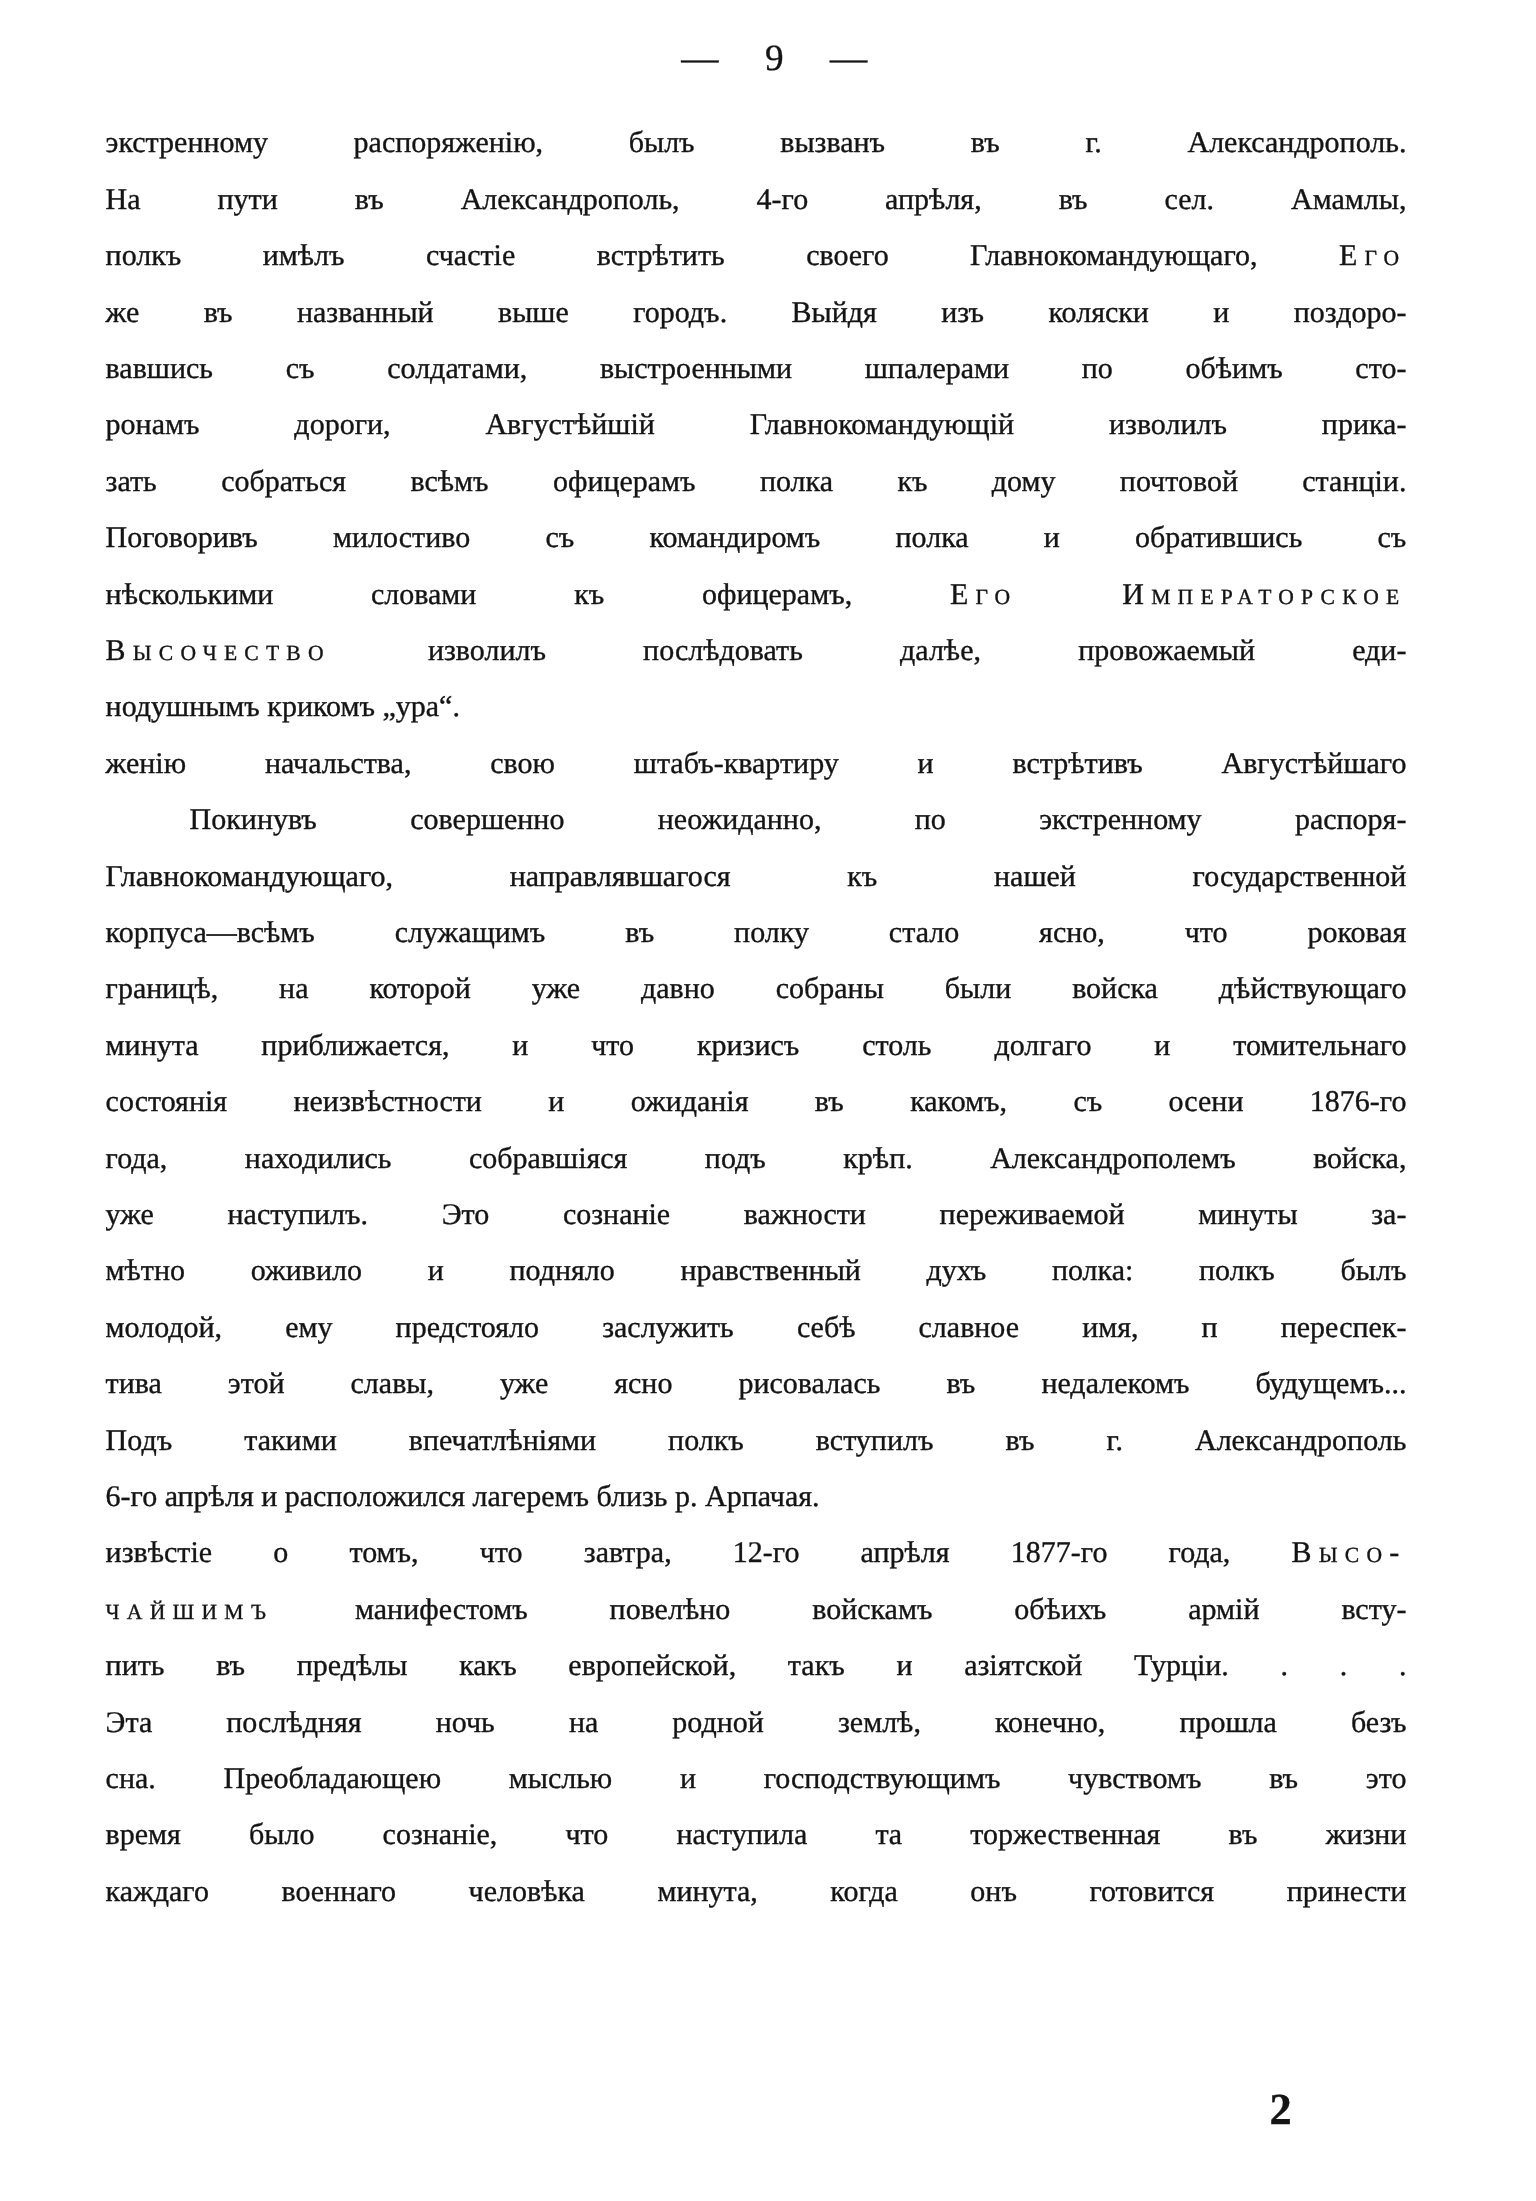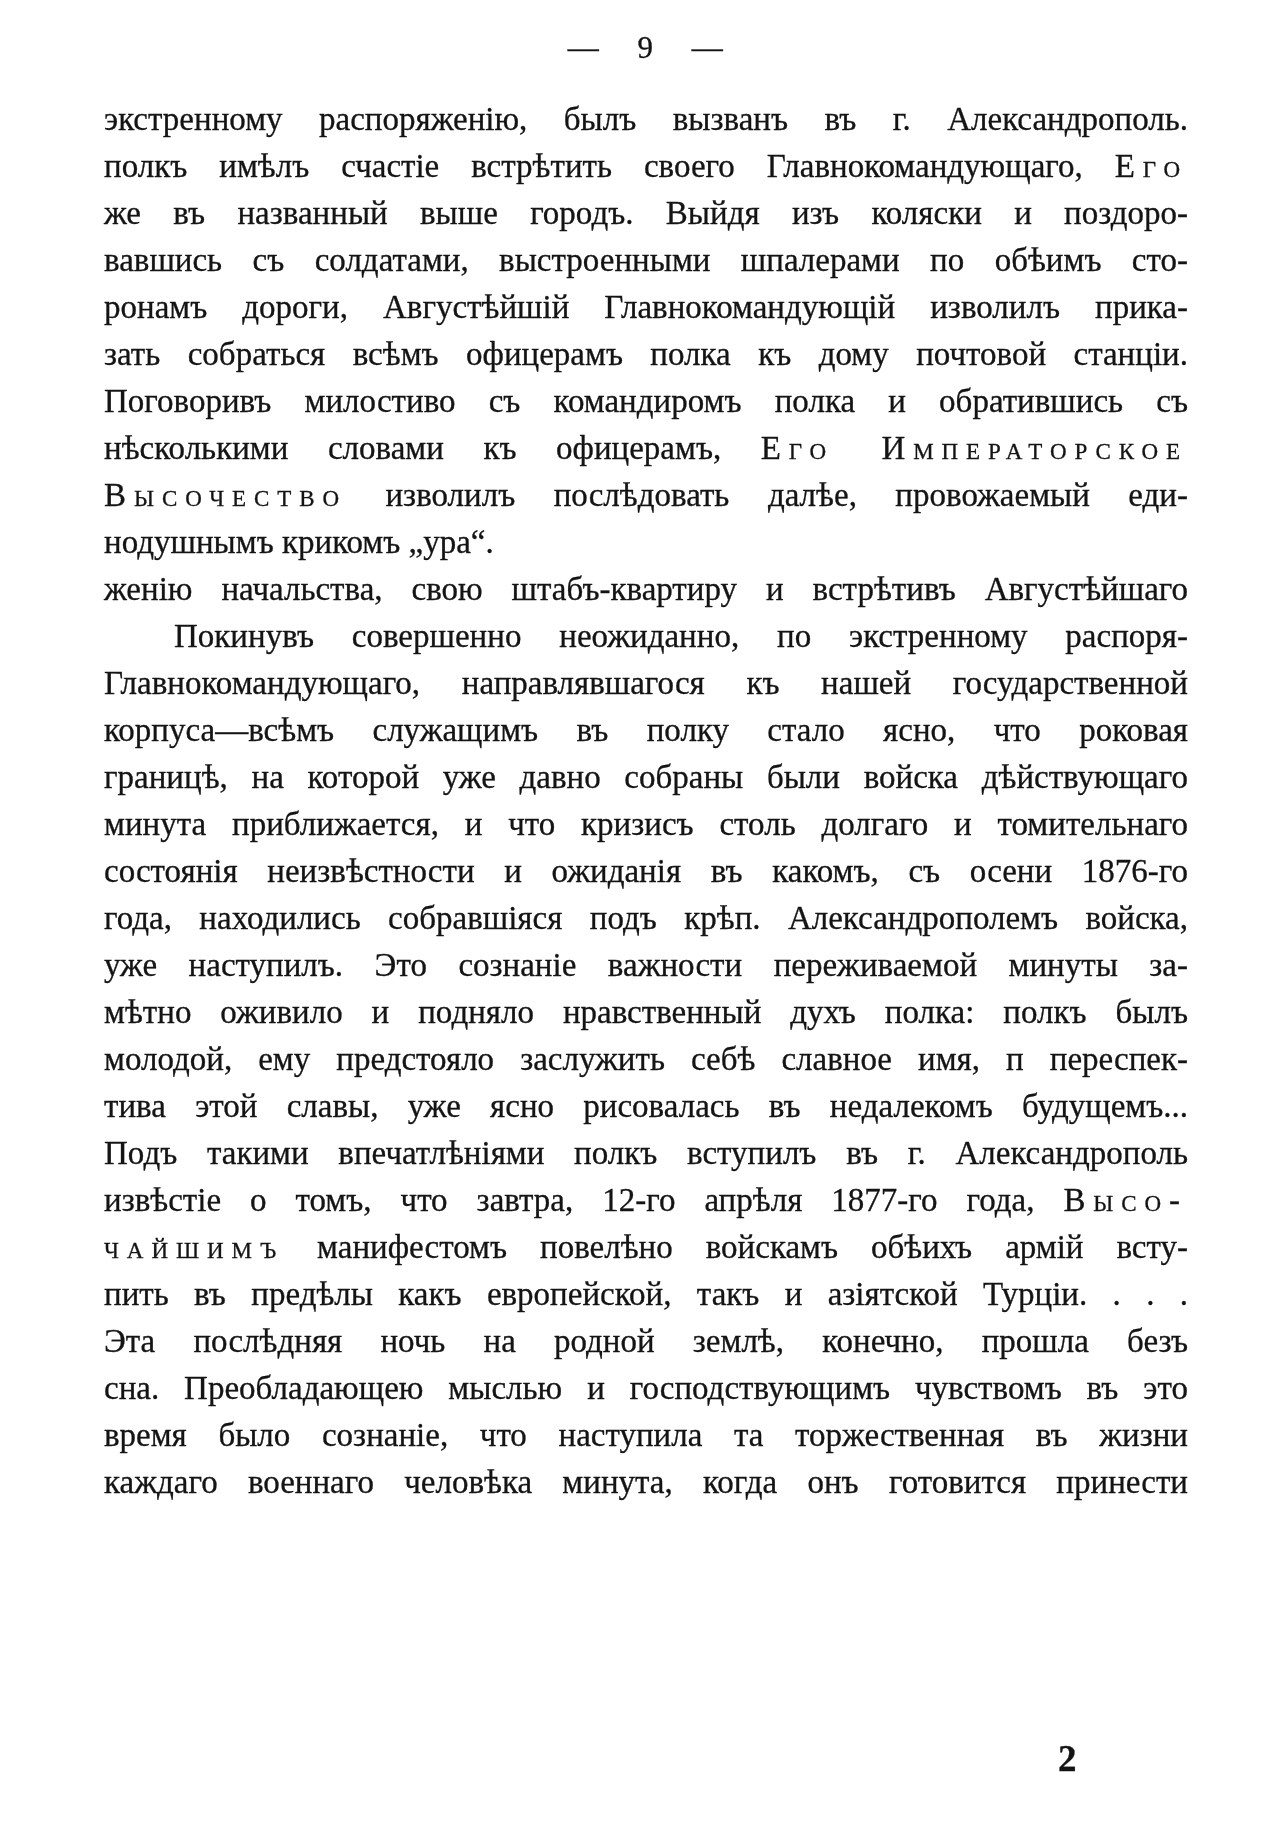--- a/index.html
+++ b/index.html
@@ -28,23 +28,23 @@
     width: 1084px;
     text-align: center;
     font-size: 31px;
     line-height: 40px;
     word-spacing: 0.9em;
     letter-spacing: 0.05em;
   }
   .text-block {
     position: absolute;
     top: 96px;
-    left: 104px;
+    left: 88px;
     width: 1084px;
-    font-size: 33px;
+    font-size: 25px;
   }
   .line {
     line-height: 47px;
     min-height: 47px;
     white-space: normal;
   }
   .line.just {
     text-align: justify;
     text-align-last: justify;
   }
@@ -66,20 +66,21 @@
   }
 </style>
 </head>
 <body>
 
 <div class="page">
   <div class="page-header">— 9 —</div>
 
   <div class="text-block">
       <div class="line just"><span class="">экстренному распоряженію, былъ вызванъ въ г. Александрополь.</span></div>
+      <div class="line just"><span class="">На пути въ Александрополь, 4-го апрѣля, въ сел. Амамлы,</span></div>
       <div class="line just"><span class="">полкъ имѣлъ счастіе встрѣтить своего Главнокомандующаго, </span><span class="caps">Его</span></div>
       <div class="line just"><span class="">же въ названный выше городъ. Выйдя изъ коляски и поздоро-</span></div>
       <div class="line just"><span class="">вавшись съ солдатами, выстроенными шпалерами по обѣимъ сто-</span></div>
       <div class="line just"><span class="">ронамъ дороги, Августѣйшій Главнокомандующій изволилъ прика-</span></div>
       <div class="line just"><span class="">зать собраться всѣмъ офицерамъ полка къ дому почтовой станціи.</span></div>
       <div class="line just"><span class="">Поговоривъ милостиво съ командиромъ полка и обратившись съ</span></div>
       <div class="line just"><span class="">нѣсколькими словами къ офицерамъ, </span><span class="caps">Его Императорское</span></div>
       <div class="line just"><span class="caps">Высочество</span><span class=""> изволилъ послѣдовать далѣе, провожаемый еди-</span></div>
       <div class="line"><span class="">нодушнымъ крикомъ „ура“.</span></div>
       <div class="line just"><span class="">женію начальства, свою штабъ-квартиру и встрѣтивъ Августѣйшаго</span></div>
@@ -88,20 +89,21 @@
       <div class="line just"><span class="">корпуса—всѣмъ служащимъ въ полку стало ясно, что роковая</span></div>
       <div class="line just"><span class="">границѣ, на которой уже давно собраны были войска дѣйствующаго</span></div>
       <div class="line just"><span class="">минута приближается, и что кризисъ столь долгаго и томительнаго</span></div>
       <div class="line just"><span class="">состоянія неизвѣстности и ожиданія въ какомъ, съ осени 1876-го</span></div>
       <div class="line just"><span class="">года, находились собравшіяся подъ крѣп. Александрополемъ войска,</span></div>
       <div class="line just"><span class="">уже наступилъ. Это сознаніе важности переживаемой минуты за-</span></div>
       <div class="line just"><span class="">мѣтно оживило и подняло нравственный духъ полка: полкъ былъ</span></div>
       <div class="line just"><span class="">молодой, ему предстояло заслужить себѣ славное имя, п переспек-</span></div>
       <div class="line just"><span class="">тива этой славы, уже ясно рисовалась въ недалекомъ будущемъ...</span></div>
       <div class="line just"><span class="">Подъ такими впечатлѣніями полкъ вступилъ въ г. Александрополь</span></div>
+      <div class="line"><span class="">6-го апрѣля и расположился лагеремъ близь р. Арпачая.</span></div>
       <div class="line just"><span class="">извѣстіе о томъ, что завтра, 12-го апрѣля 1877-го года, </span><span class="caps">Высо-</span></div>
       <div class="line just"><span class="caps">чайшимъ</span><span class=""> манифестомъ повелѣно войскамъ обѣихъ армій всту-</span></div>
       <div class="line just"><span class="">пить въ предѣлы какъ европейской, такъ и азіятской Турціи. . . .</span></div>
       <div class="line just"><span class="">Эта послѣдняя ночь на родной землѣ, конечно, прошла безъ</span></div>
       <div class="line just"><span class="">сна. Преобладающею мыслью и господствующимъ чувствомъ въ это</span></div>
       <div class="line just"><span class="">время было сознаніе, что наступила та торжественная въ жизни</span></div>
       <div class="line just"><span class="">каждаго военнаго человѣка минута, когда онъ готовится принести</span></div>
     </div>
 
   <div class="signature-mark">2</div>

